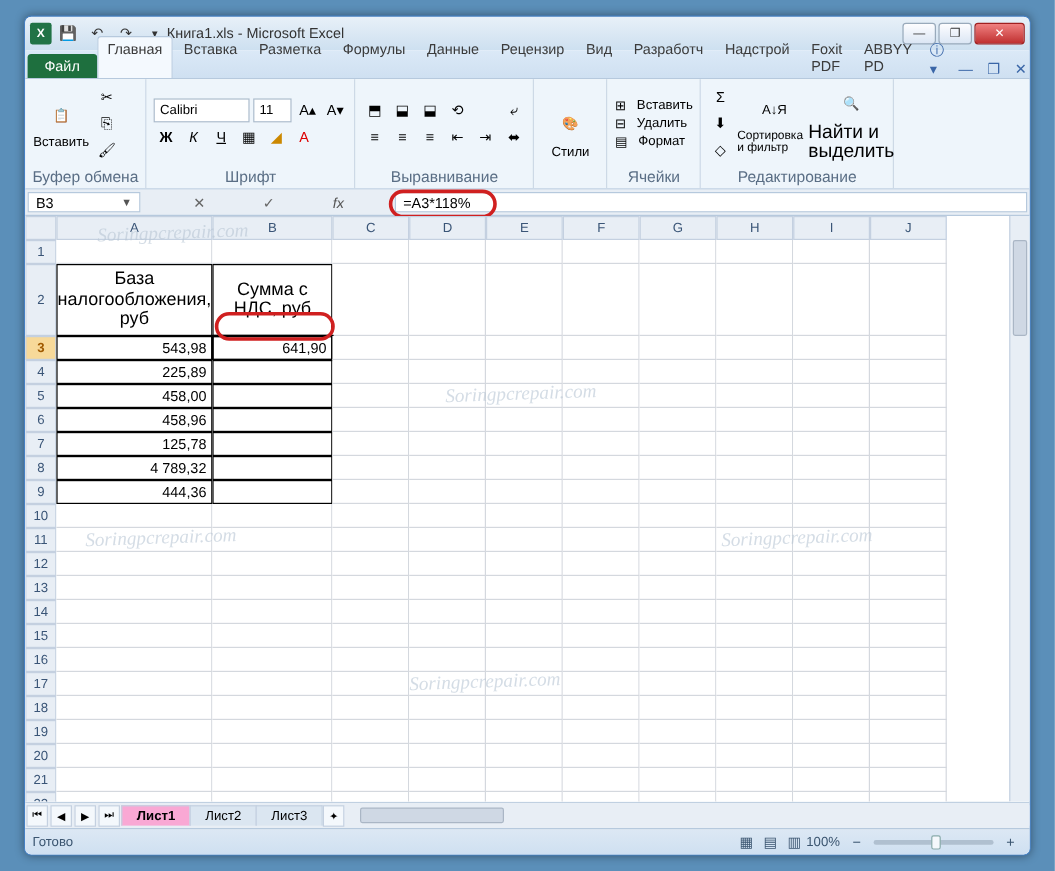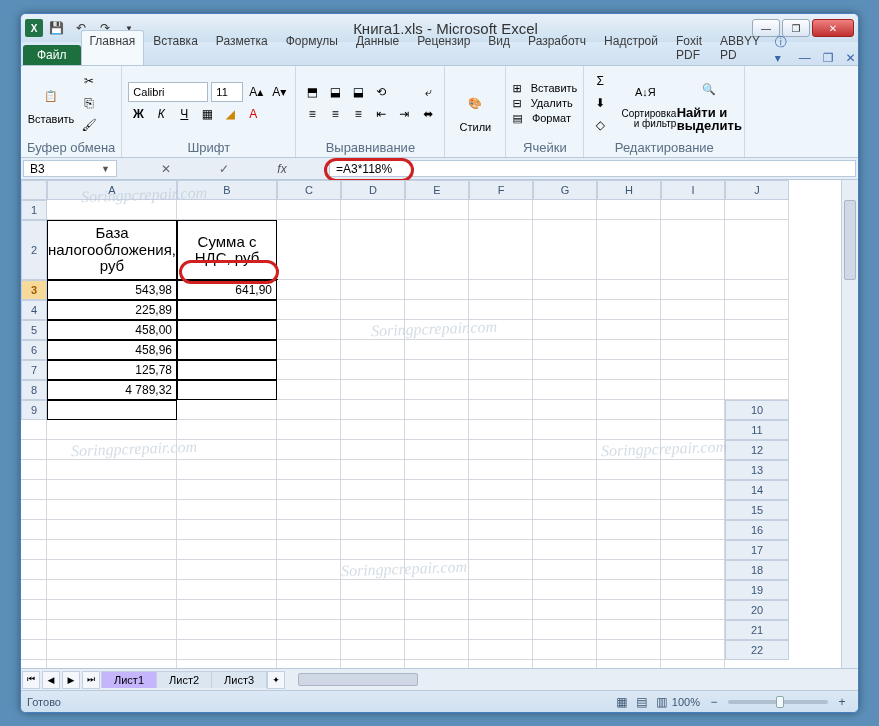--- a/index.html
+++ b/index.html
@@ -1,21 +1,21 @@
 <!DOCTYPE html>
 <html><head>
 <meta charset="utf-8">
 <style>
 * { margin: 0; padding: 0; box-sizing: border-box; font-family: "Segoe UI", Tahoma, sans-serif; }
 body { background: #5b8fb9; display: flex; align-items: center; justify-content: center; height: 726px; width: 879px; overflow: hidden; }
 .window { width: 839px; height: 700px; background: #fff; border: 1px solid #4580c4; box-shadow: 0 0 8px rgba(0,0,0,0.4); border-radius: 6px; overflow: hidden; display: flex; flex-direction: column; }
 .titlebar { height: 28px; background: linear-gradient(#e8f0f8,#cde0f0); display: flex; align-items: center; padding: 0 4px; font-size: 12px; color: #333; }
 .titlebar .qat { display: flex; align-items: center; gap: 4px; }
 .titlebar .qat .xicon { width: 18px; height: 18px; background: #217346; border-radius: 2px; display: flex; align-items: center; justify-content: center; color: #fff; font-size: 10px; font-weight: bold; }
-.titlebar .title { flex: 1; text-align: center; font-size: 15px; }
+.titlebar .title { flex: 1; text-align: left; font-size: 12px; }
 .titlebar .wbtns { display: flex; gap: 2px; }
 .titlebar .wbtn { width: 28px; height: 18px; border: 1px solid #9ab; border-radius: 3px; background: linear-gradient(#fdfdff,#dbe6f4); display: flex; align-items: center; justify-content: center; font-size: 10px; cursor: pointer; }
 .titlebar .wbtn.close { background: linear-gradient(#f08080,#c03030); color: #fff; border-color: #a02020; width: 42px; }
 .ribbon-tabs { display: flex; align-items: flex-end; background: linear-gradient(#dbe9f7,#cfe0f1); border-bottom: 1px solid #b6c9dd; height: 24px; font-size: 12px; }
 .file-tab { background: #1e6f3e; color: #fff; padding: 3px 14px; border-radius: 3px 3px 0 0; margin-left: 2px; cursor: pointer; }
 .tab { padding: 3px 8px; color: #3b3b3b; cursor: pointer; border: 1px solid transparent; border-bottom: none; }
 .tab.active { background: #f4f9fe; border-color: #b6c9dd; border-radius: 3px 3px 0 0; }
 .ribbon-tabs .spacer { flex: 1; }
 .help-ico { padding: 0 6px; color: #3a66a7; cursor: pointer; font-size: 12px; }
 .ribbon { background: #eef5fb; border-bottom: 1px solid #b6c9dd; height: 92px; display: flex; font-size: 11px; }
@@ -41,21 +41,21 @@
 .rowhead.sel { background: #f7d999; color: #a05a00; font-weight: bold; }
 .cell { border-right: 1px solid #d4d8de; border-bottom: 1px solid #d4d8de; padding: 0 4px; display: flex; align-items: center; justify-content: flex-end; background: #fff; }
 .cell.hdr { justify-content: center; text-align: center; font-size: 15px; line-height: 1.1; }
 .cell.bord { border: 1px solid #000 !important; }
 .cell.sel { outline: 2px solid #000; outline-offset: -1px; }
 .vscroll { position: absolute; right: 0; top: 0; bottom: 0; width: 17px; background: #e8eef5; border-left: 1px solid #c4d0e0; }
 .vscroll .thumb { position: absolute; left: 2px; right: 2px; top: 20px; height: 80px; background: #cfd8e4; border: 1px solid #aab6c5; border-radius: 2px; }
 .tabs-row { height: 22px; background: #e8eef5; border-top: 1px solid #b6c9dd; display: flex; align-items: center; font-size: 11px; }
 .nav-btn { width: 18px; height: 18px; border: 1px solid #c4d0e0; margin: 0 1px; display: flex; align-items: center; justify-content: center; cursor: pointer; font-size: 9px; background: #f4f8fc; }
 .sheet-tab { padding: 2px 12px; border: 1px solid #c4d0e0; border-bottom: none; background: #dbe6f1; cursor: pointer; margin-right: -1px; }
-.sheet-tab.active { background: #c4b5fd; font-weight: normal; }
+.sheet-tab.active { background: #f9a8d4; font-weight: bold; }
 .hscroll { flex: 1; height: 17px; background: #e8eef5; margin-left: 8px; position: relative; }
 .hscroll .thumb { position: absolute; top: 2px; bottom: 2px; left: 4px; width: 120px; background: #cfd8e4; border: 1px solid #aab6c5; border-radius: 2px; }
 .statusbar { height: 22px; background: linear-gradient(#dce8f4,#cfe0f1); border-top: 1px solid #b6c9dd; display: flex; align-items: center; font-size: 11px; padding: 0 6px; color: #3b5570; }
 .statusbar .spacer { flex: 1; }
 .zoom { display: flex; align-items: center; gap: 4px; }
 .zslider { width: 100px; height: 4px; background: #b0c0d0; position: relative; border-radius: 2px; }
 .zslider .zthumb { position: absolute; left: 48px; top: -4px; width: 8px; height: 12px; background: #f4f8fc; border: 1px solid #8aa; border-radius: 2px; }
 .watermark { position: absolute; color: #b8c6d4; font-style: italic; font-size: 16px; font-family: cursive; pointer-events: none; opacity: 0.6; transform: rotate(-2deg); }
 </style>
 </head>
@@ -180,27 +180,27 @@
       </div>
       <div class="label">Ячейки</div>
     </div>
     <div class="group">
       <div class="body">
         <div class="stack">
           <div class="smbtn">Σ</div>
           <div class="smbtn">⬇</div>
           <div class="smbtn">◇</div>
         </div>
-        <div class="bigbtn" style="width:62px;text-align:right;">
+        <div class="bigbtn" style="width:62px;">
           <div class="ico">А↓Я</div>
           <span style="font-size:10px;line-height:1;">Сортировка и фильтр</span>
         </div>
         <div class="bigbtn" style="width:58px;">
           <div class="ico">🔍</div>
-          <span style="font-size:13px;line-height:1;font-weight:bold;">Найти и выделить</span>
+          <span style="font-size:16px;line-height:1;">Найти и выделить</span>
         </div>
       </div>
       <div class="label">Редактирование</div>
     </div>
   </div>
 
   <div class="formula-bar">
     <div class="namebox">
       <span>B3</span>
       <span class="dd">▼</span>
@@ -309,20 +309,21 @@
         <div class="cell bord"></div>
         <div class="cell"></div>
         <div class="cell"></div>
         <div class="cell"></div>
         <div class="cell"></div>
         <div class="cell"></div>
         <div class="cell"></div>
         <div class="cell"></div>
         <div class="cell"></div>
         <div class="rowhead">9</div>
+        <div class="cell bord">444,36</div>
         <div class="cell bord"></div>
         <div class="cell"></div>
         <div class="cell"></div>
         <div class="cell"></div>
         <div class="cell"></div>
         <div class="cell"></div>
         <div class="cell"></div>
         <div class="cell"></div>
         <div class="cell"></div>
         <div class="rowhead">10</div>

